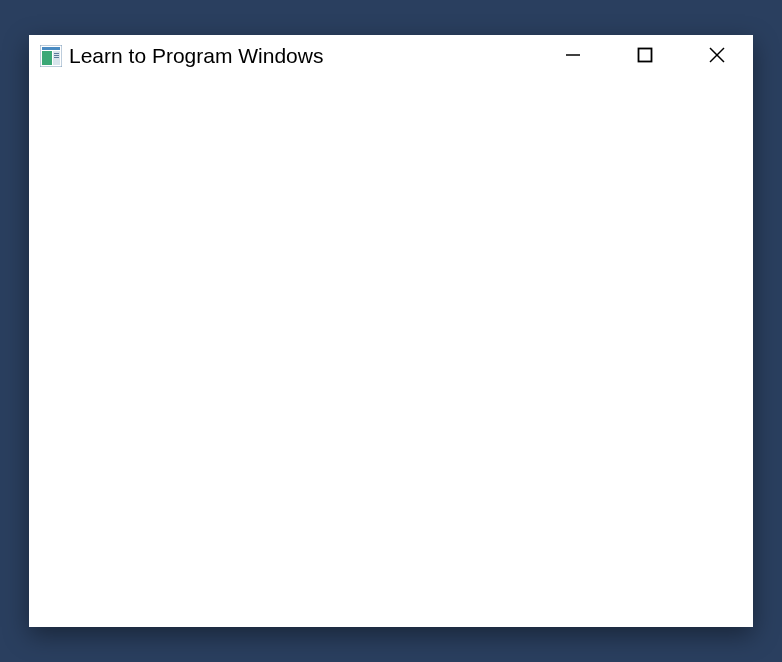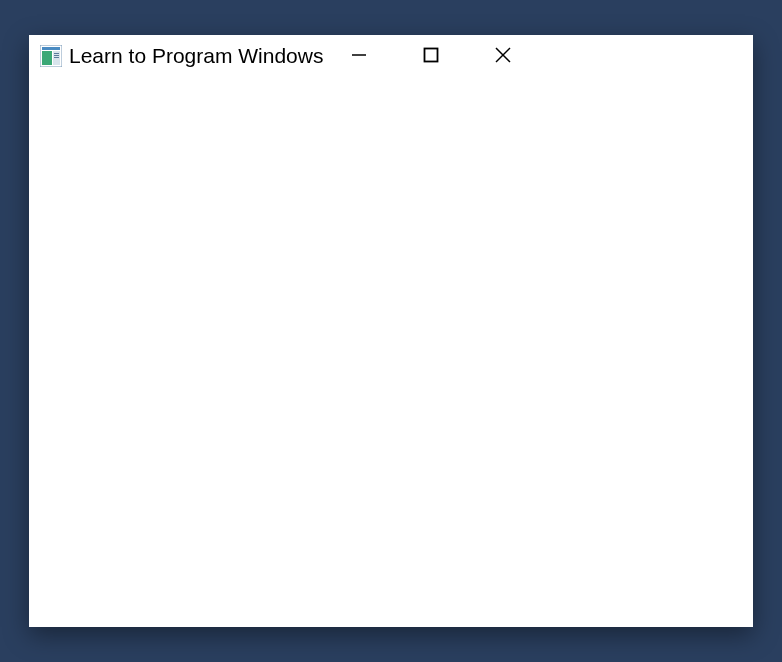--- a/index.html
+++ b/index.html
@@ -17,21 +17,21 @@
       justify-content: center;
       font-family: "Segoe UI", Tahoma, Geneva, Verdana, sans-serif;
     }
     
     .window {
       width: 724px;
       height: 592px;
       background: #ffffff;
       box-shadow: 0 8px 24px rgba(0, 0, 0, 0.4);
       display: flex;
-      flex-direction: row;
+      flex-direction: column;
     }
     
     .titlebar {
       height: 42px;
       display: flex;
       align-items: center;
       background: #ffffff;
     }
     
     .titlebar-left {

